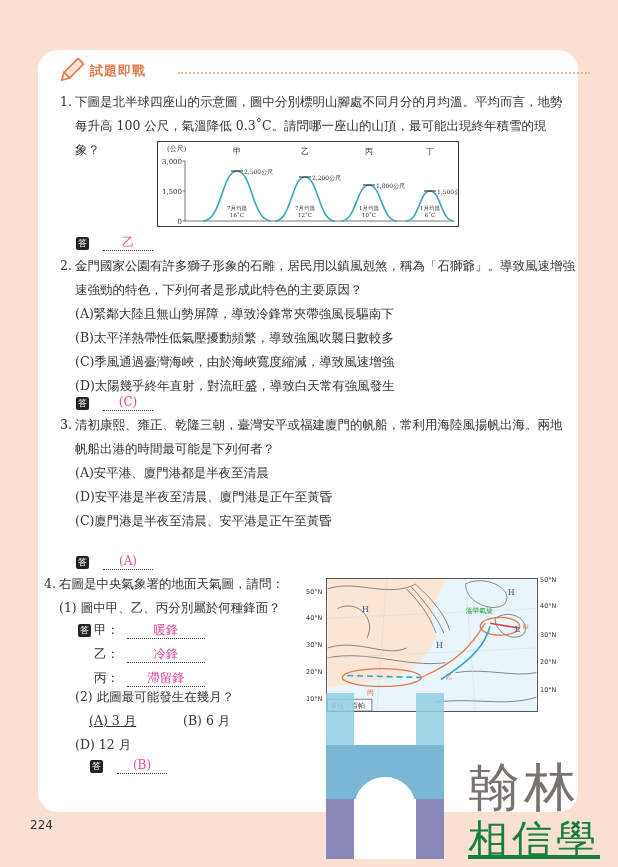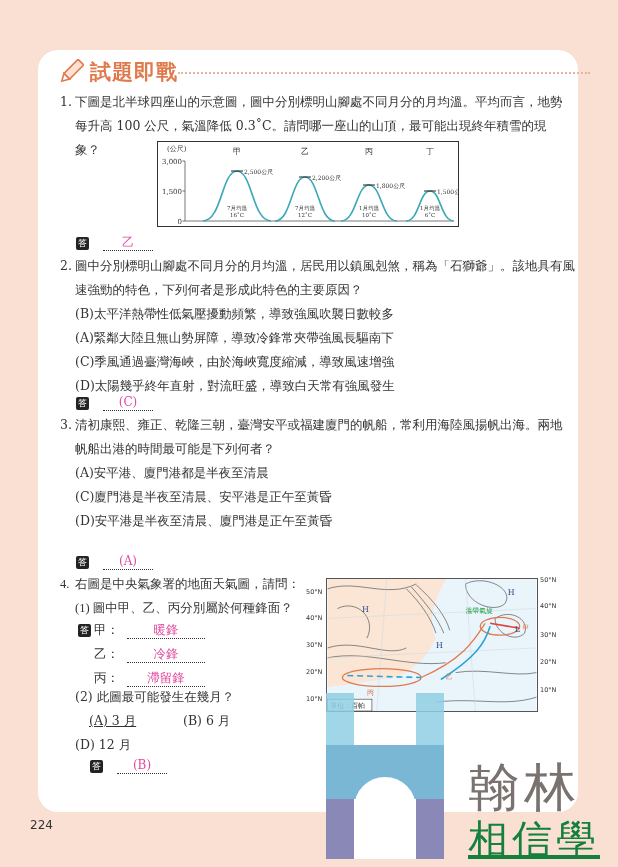--- a/index.html
+++ b/index.html
@@ -11,21 +11,21 @@
     position: relative;
   }
   .card {
     position: absolute; left: 38px; top: 50px; width: 540px; height: 762px;
     background: #fff; border-radius: 20px;
   }
   .section-head { position: absolute; left: 58px; top: 58px; display: flex; align-items: center; }
   .section-head .pencil { width: 26px; height: 26px; }
   .section-head .title {
     margin-left: 6px; font-family: "DejaVu Sans", sans-serif; font-weight: bold;
-    font-size: 21px; color: #e07a4c; letter-spacing: 1px;
+    font-size: 13px; color: #e07a4c; letter-spacing: 1px;
   }
   .section-head .dots {
     position: absolute; left: 120px; top: 14px; width: 412px; height: 2px;
     border-top: 2px dotted #e8b59c;
   }
   .q { position: absolute; font-size: 12.5px; line-height: 24px; }
   .q .num { display: inline-block; width: 15px; }
   .indent { padding-left: 15px; }
   .opt { padding-left: 15px; }
   .ans { position: absolute; display: flex; align-items: center; font-size: 12px; }
@@ -112,45 +112,45 @@
       <text x="273" y="76" font-size="5.5" text-anchor="middle" fill="#333">6˚C</text>
     </g>
 </svg>
 
 <div class="ans" style="left:76px; top:235px;">
   <span class="badge">答</span>
   <span class="val">乙</span>
 </div>
 
 <div class="q" style="left:60px; top:254px; width:515px;">
-  <div><span class="num">2.</span><span>圖中分別標明山腳處不同月分的月均溫，居民用以鎮風剋煞，稱為「石獅爺」。該地具有風</span></div>
+  <div><span class="num">2.</span><span>金門國家公園有許多獅子形象的石雕，居民用以鎮風剋煞，稱為「石獅爺」。導致風速增強</span></div>
   <div class="indent">速強勁的特色，下列何者是形成此特色的主要原因？</div>
+  <div class="opt">(A)緊鄰大陸且無山勢屏障，導致冷鋒常夾帶強風長驅南下</div>
   <div class="opt">(B)太平洋熱帶性低氣壓擾動頻繁，導致強風吹襲日數較多</div>
-  <div class="opt">(A)緊鄰大陸且無山勢屏障，導致冷鋒常夾帶強風長驅南下</div>
   <div class="opt">(C)季風通過臺灣海峽，由於海峽寬度縮減，導致風速增強</div>
   <div class="opt">(D)太陽幾乎終年直射，對流旺盛，導致白天常有強風發生</div>
 </div>
 <div class="ans" style="left:76px; top:395px;">
   <span class="badge">答</span>
   <span class="val">(C)</span>
 </div>
 
 <div class="q" style="left:60px; top:413px; width:515px;">
   <div><span class="num">3.</span><span>清初康熙、雍正、乾隆三朝，臺灣安平或福建廈門的帆船，常利用海陸風揚帆出海。兩地</span></div>
   <div class="indent">帆船出港的時間最可能是下列何者？</div>
   <div class="opt">(A)安平港、廈門港都是半夜至清晨</div>
+  <div class="opt">(D)安平港是半夜至清晨、廈門港是正午至黃昏</div>
   <div class="opt">(C)廈門港是半夜至清晨、安平港是正午至黃昏</div>
-  <div class="opt">(D)安平港是半夜至清晨、廈門港是正午至黃昏</div>
 </div>
 <div class="ans" style="left:76px; top:554px;">
   <span class="badge">答</span>
   <span class="val">(A)</span>
 </div>
 
-<div class="q" style="left:60px; top:572px; width:240px;font-family:Liberation Serif, serif;">
+<div class="q" style="left:44px; top:572px; width:240px;">
   <div><span class="num">4.</span><span>右圖是中央氣象署的地面天氣圖，請問：</span></div>
   <div class="indent">(1) 圖中甲、乙、丙分別屬於何種鋒面？</div>
 </div>
 
 <div style="position:absolute; left:78px; top:618px;">
   <div class="fill">
     <span class="badge" style="width:13px;height:13px;background:#222;color:#fff;border-radius:2px;font-size:9px;line-height:13px;text-align:center;font-family:'DejaVu Sans',sans-serif;">答</span>
     <span class="lbl" style="width:28px;">甲：</span>
     <span class="v">暖鋒</span>
   </div>

